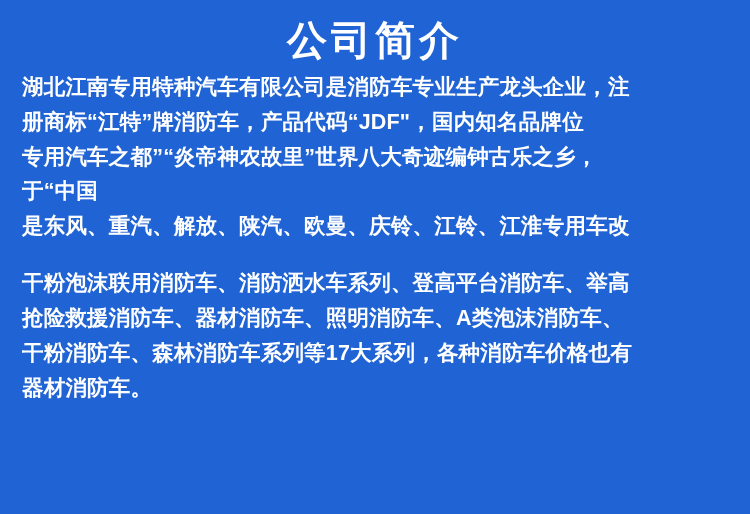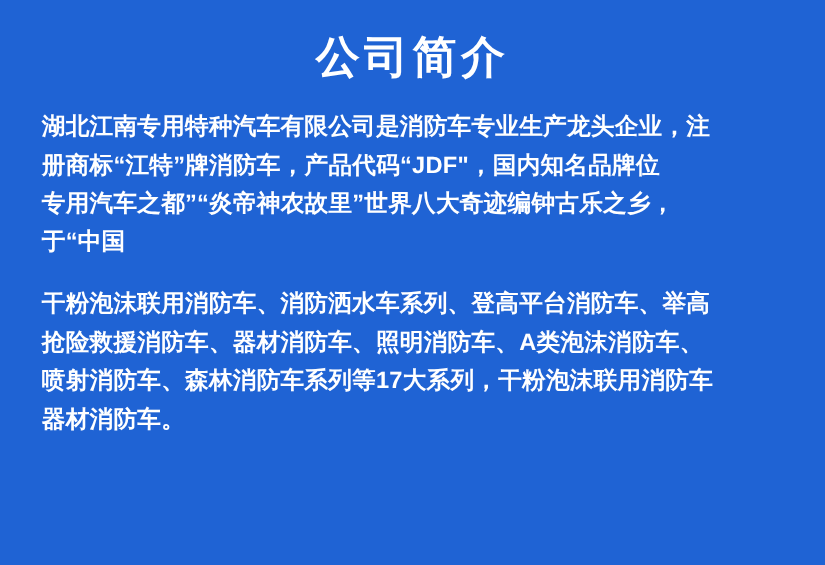--- a/index.html
+++ b/index.html
@@ -20,35 +20,35 @@
     box-sizing: border-box;
     background: #1f63d4;
     padding: 0 18px;
   }
   .title {
     text-align: center;
     color: #ffffff;
     font-size: 40px;
     font-weight: bold;
     letter-spacing: 4px;
-    padding-top: 28px;
+    padding-top: 16px;
     padding-bottom: 6px;
     line-height: 1.2;
   }
   .body-text {
     color: #ffffff;
     font-size: 21.5px;
     font-weight: bold;
     line-height: 1.62;
     letter-spacing: 0.2px;
     text-align: justify;
     padding: 0 4px;
   }
   .para {
-    margin: 16px;
+    margin: 0;
   }
   .para + .para {
     margin-top: 22px;
   }
   .para .line {
     display: block;
     white-space: pre-wrap;
   }
 </style>
 </head>
@@ -58,23 +58,24 @@
 
   <div class="title">公司简介</div>
 
   <div class="body-text">
 
     <div class="para">
       <span class="line">湖北江南专用特种汽车有限公司是消防车专业生产龙头企业，注</span>
       <span class="line">册商标“江特”牌消防车，产品代码“JDF"，国内知名品牌位</span>
       <span class="line">专用汽车之都”“炎帝神农故里”世界八大奇迹编钟古乐之乡，</span>
       <span class="line">于“中国</span>
+      <span class="line">是东风、重汽、解放、陕汽、欧曼、庆铃、江铃、江淮专用车改</span>
     </div>
 
     <div class="para">
       <span class="line">干粉泡沫联用消防车、消防洒水车系列、登高平台消防车、举高</span>
       <span class="line">抢险救援消防车、器材消防车、照明消防车、A类泡沫消防车、</span>
-      <span class="line">喷射消防车、森林消防车系列等17大系列，干粉泡沫联用消防车</span>
+      <span class="line">干粉消防车、森林消防车系列等17大系列，各种消防车价格也有</span>
       <span class="line">器材消防车。</span>
     </div>
 
   </div>
 </div>
 
 </body></html>

